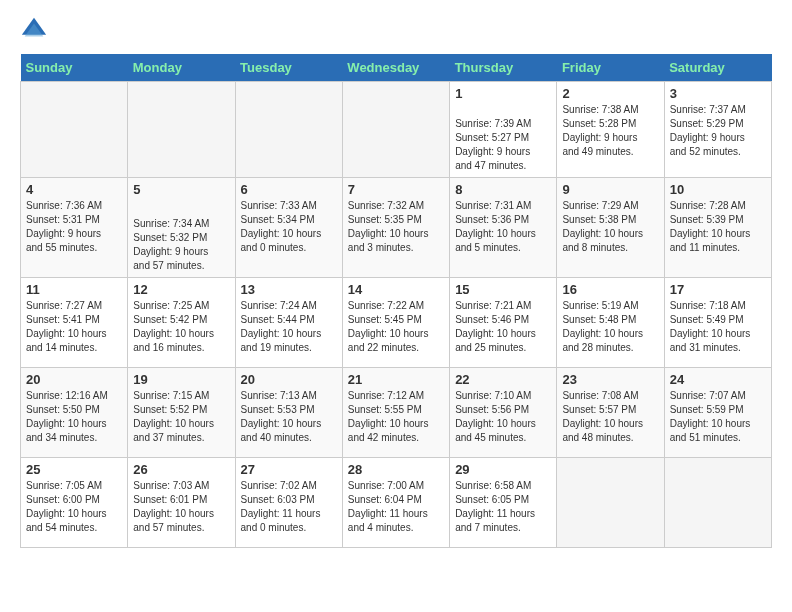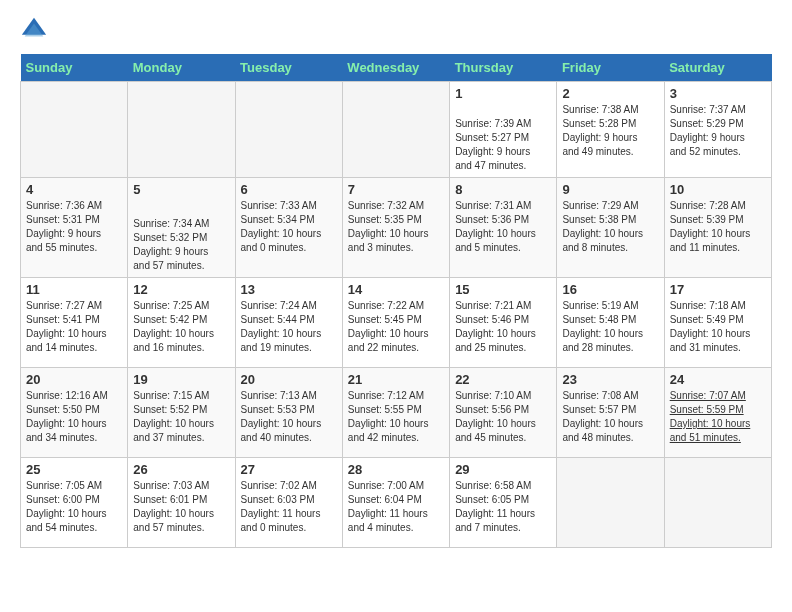--- a/index.html
+++ b/index.html
@@ -293,21 +293,21 @@
         </td>
         <td>
           <span class="day-number">23</span>
           <div class="day-info" style="white-space: pre-line;">Sunrise: 7:08 AM
 Sunset: 5:57 PM
 Daylight: 10 hours
 and 48 minutes.</div>
         </td>
         <td>
           <span class="day-number">24</span>
-          <div class="day-info" style="white-space: pre-line; text-decoration: underline;">Sunrise: 7:07 AM
+          <div class="day-info" style="white-space: pre-line;">Sunrise: 7:07 AM
 Sunset: 5:59 PM
 Daylight: 10 hours
 and 51 minutes.</div>
         </td>
       </tr>
       <tr>
         <td>
           <span class="day-number">25</span>
           <div class="day-info" style="white-space: pre-line;">Sunrise: 7:05 AM
 Sunset: 6:00 PM

